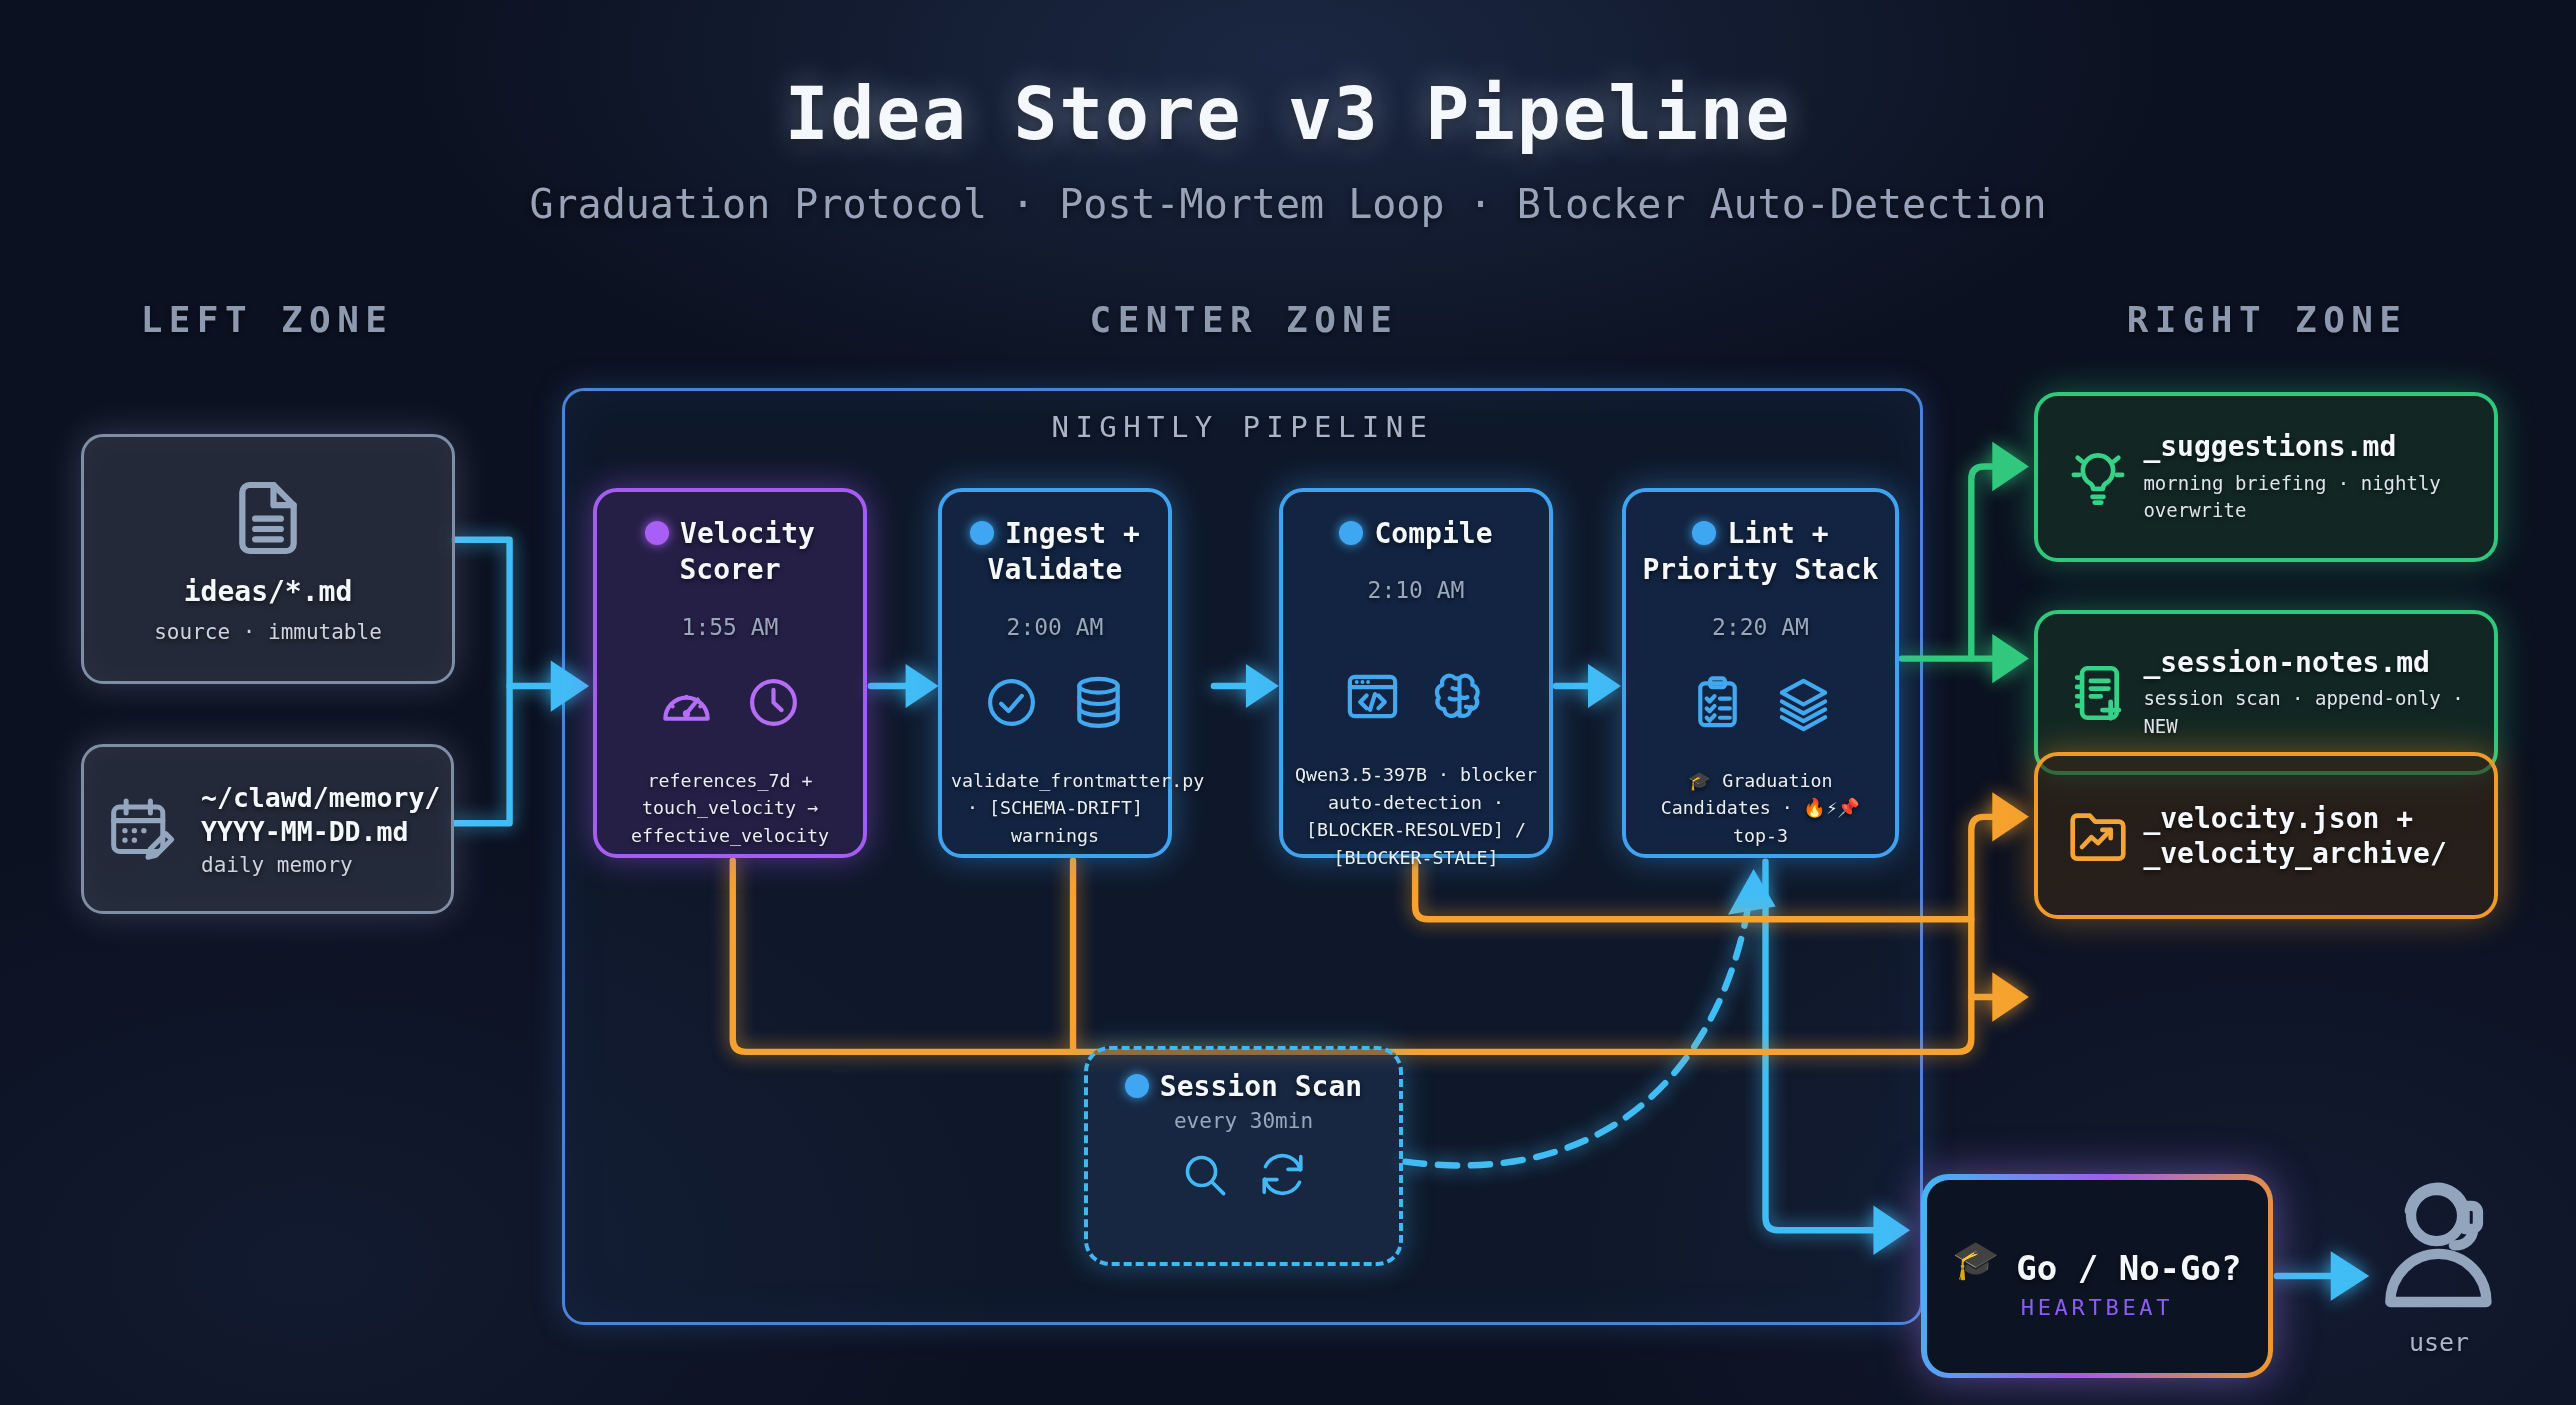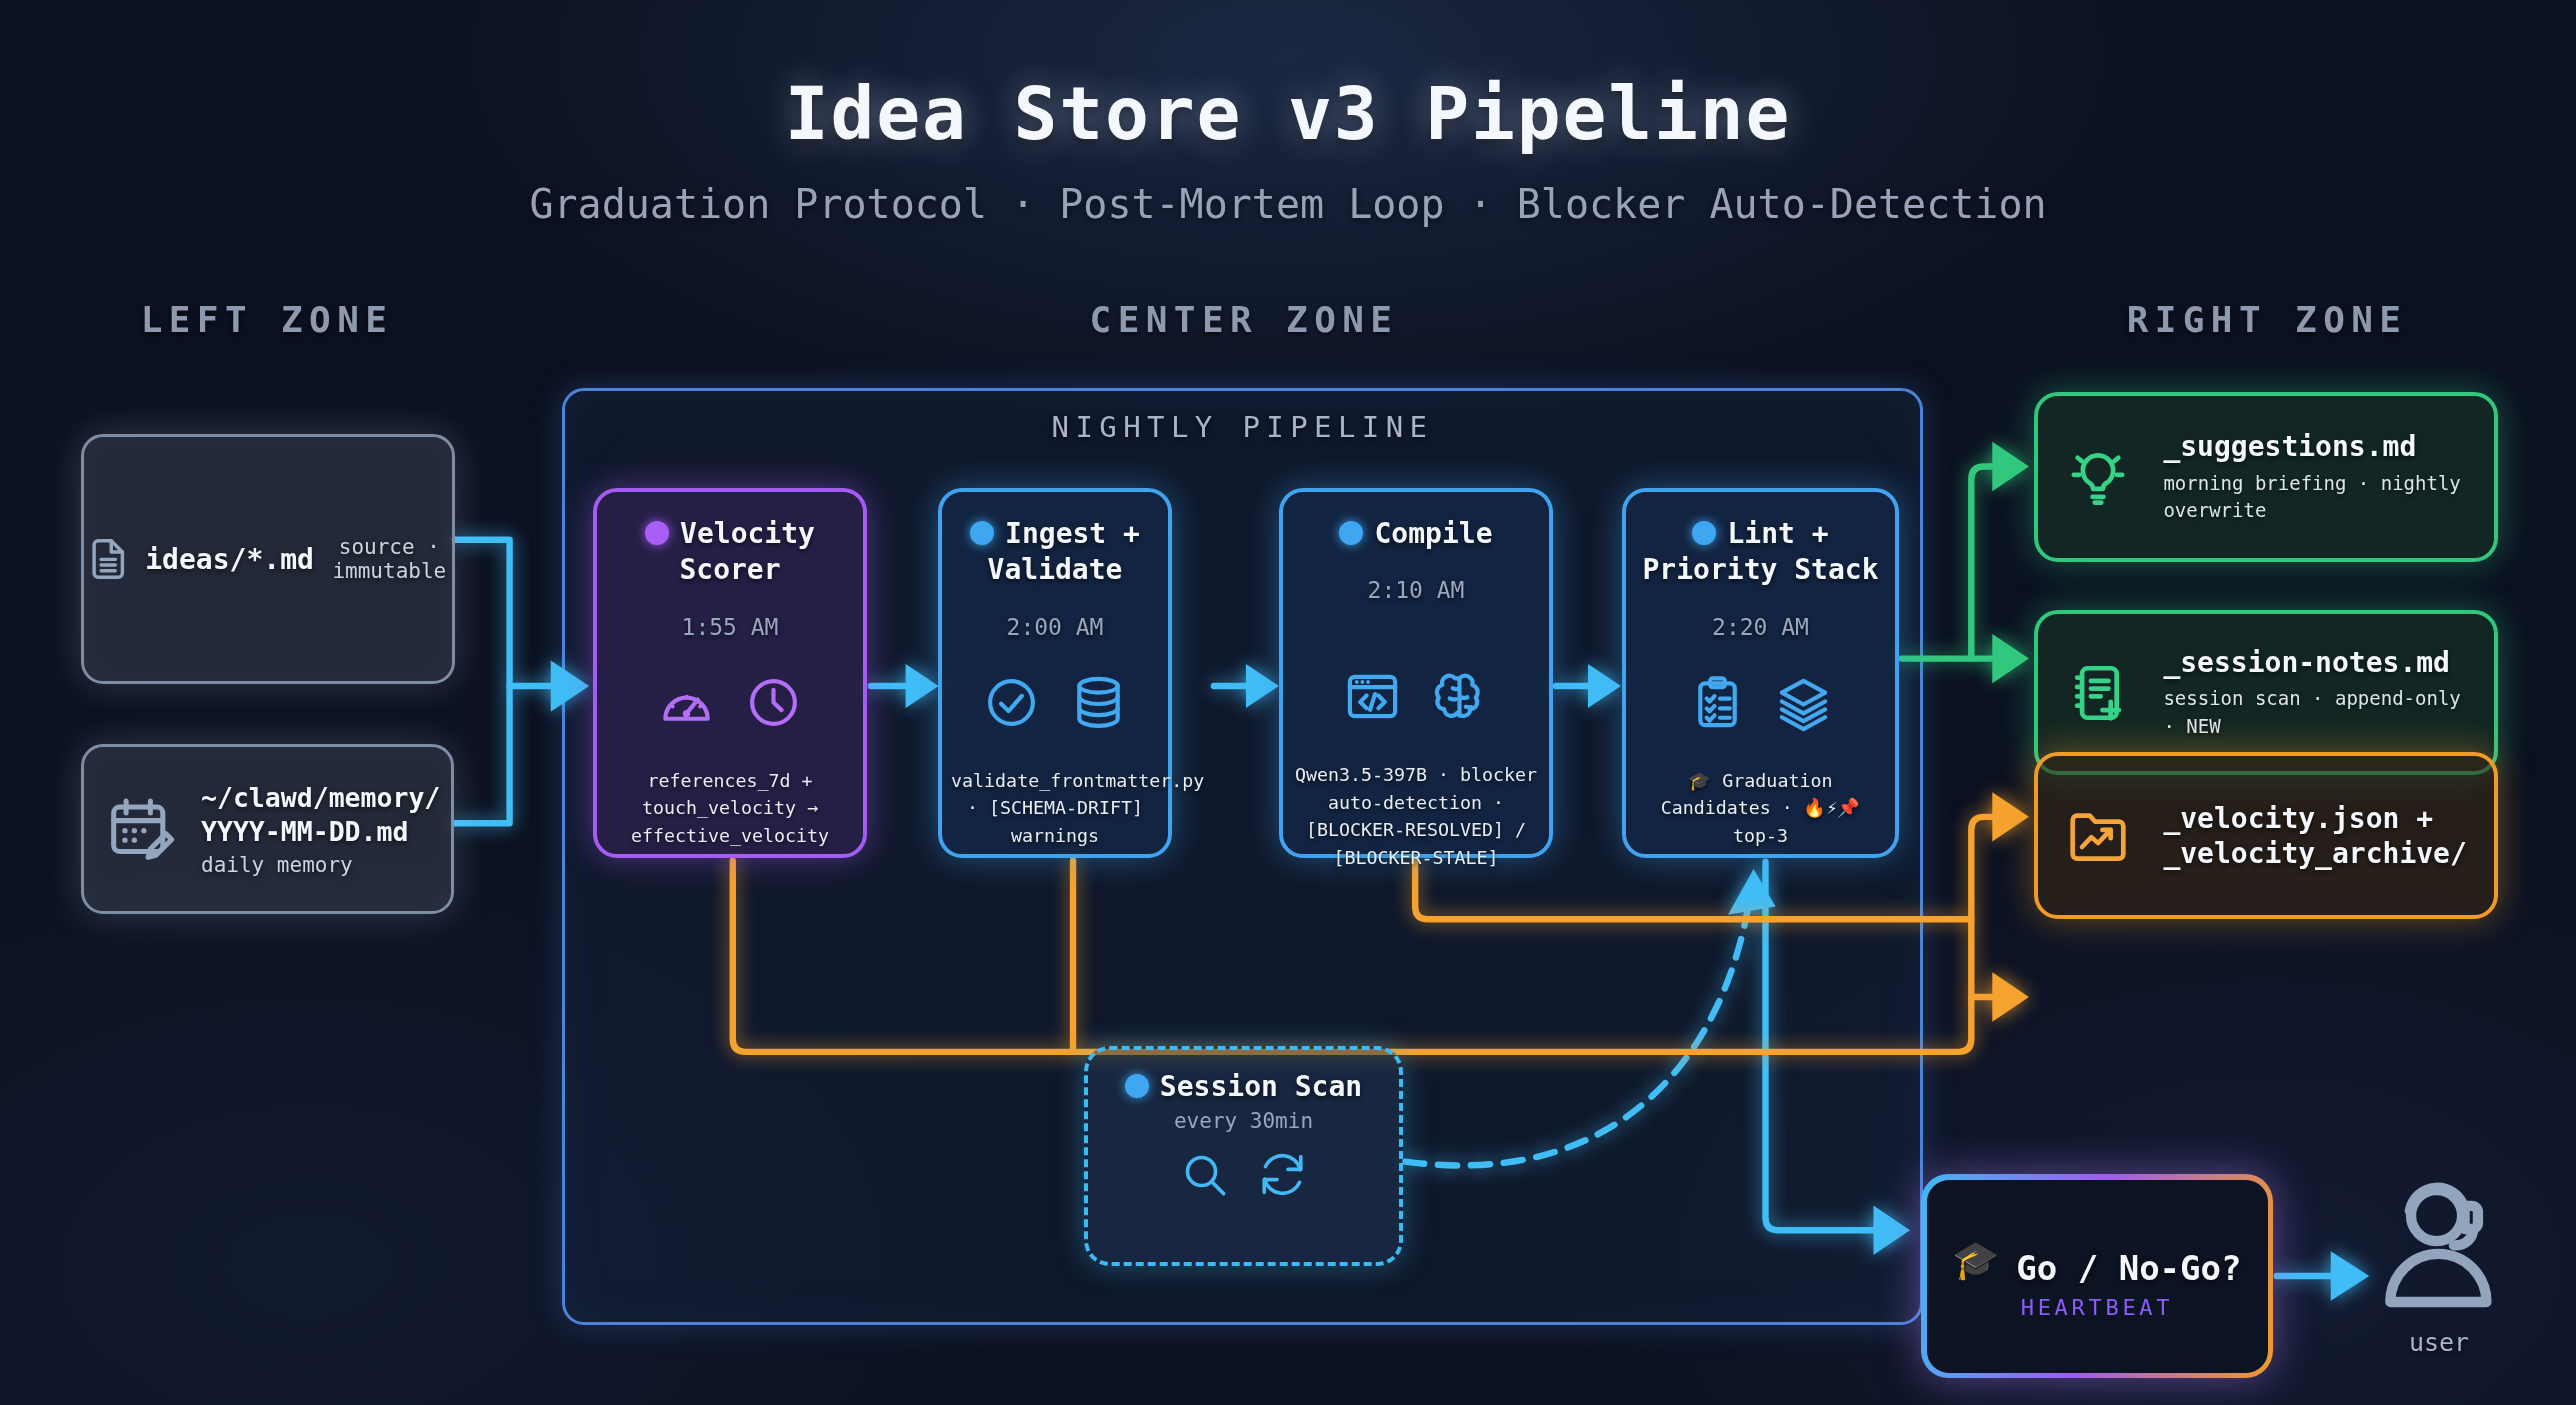--- a/index.html
+++ b/index.html
@@ -30,21 +30,21 @@
   .wg.blue{stroke:#41bdf6;filter:drop-shadow(0 0 10px rgba(65,189,246,.8));}
   .wg.blue polygon{fill:#41bdf6;}
   .wg.orange{stroke:#f6a22e;filter:drop-shadow(0 0 10px rgba(246,162,46,.75));}
   .wg.orange polygon{fill:#f6a22e;}
   .wg.green{stroke:#32c97e;filter:drop-shadow(0 0 10px rgba(50,201,126,.75));}
   .wg.green polygon{fill:#32c97e;}
 
   
   .slate-card{border:3.7px solid #7f8ea5;border-radius:22px;background:rgba(51,59,74,.6);
     box-shadow:0 0 37px rgba(195,210,240,.22), inset 0 0 37px rgba(255,255,255,.03);}
-  .ideas-card{left:81px;top:434px;width:374px;height:250px;display:flex;flex-direction:row;
+  .ideas-card{left:81px;top:434px;width:374px;height:250px;display:flex;flex-direction:column;
     align-items:center;justify-content:center;gap:12.8px;text-align:center;}
   .memory-card{left:81px;top:744px;width:373px;height:170px;display:flex;align-items:center;
     padding:0 22px;gap:24px;text-align:left;}
   .slate-icon{color:#94a6be;}
   .card-title{font-size:28px;font-weight:bold;color:#f4f7fc;text-shadow:0 1.8px 5.5px rgba(0,0,0,.6);}
   .memory-card .card-title{font-size:26.5px;line-height:1.3;}
   .card-sub{font-size:21px;color:#cdd4e0;text-shadow:0 1.8px 5.5px rgba(0,0,0,.6);}
 
   
   .pipe-container{left:562px;top:388px;width:1361px;height:937px;border:3.7px solid #4b83d9;border-radius:22px;
@@ -70,21 +70,21 @@
   
   .session-scan{left:1084px;top:1046px;width:319px;height:220px;border:4.6px dashed #3fb9f2;border-radius:25.6px;
     background:rgba(31,53,88,.5);box-shadow:0 0 27.4px rgba(63,185,242,.35);text-align:center;padding-top:20px;}
   .session-scan .stage-icons{margin-top:16.5px;color:#42b9f4;}
   .session-scan .stage-icons .ic{width:51px;height:51px;}
   .session-title{font-size:28px;font-weight:bold;color:#f4f7fc;text-shadow:0 1.8px 5.5px rgba(0,0,0,.65);}
   .session-sub{margin-top:5.5px;font-size:21px;color:#9aa6bb;}
 
   
   .rcard{left:2034px;width:464px;border:4.6px solid;border-radius:24px;display:flex;align-items:center;
-    padding:0 27.4px;gap:32px;}
+    padding:0 27.4px;gap:12px;}
   .rcard.green{border-color:#2fc87c;background:rgba(24,55,39,.6);box-shadow:0 0 35px rgba(47,200,124,.4);}
   .rcard.green .ric{color:#35d287;}
   .rcard.orange{border-color:#f09a28;background:rgba(57,40,21,.6);box-shadow:0 0 35px rgba(240,154,40,.42);}
   .rcard.orange .ric{color:#f3a53a;}
   .ric{width:66px;height:66px;flex:none;}
   .rtitle{font-size:28px;font-weight:bold;line-height:1.25;color:#f4f7fc;text-shadow:0 1.8px 5.5px rgba(0,0,0,.65);}
   .rsub{margin-top:5.5px;font-size:19px;line-height:1.45;color:#dee4ee;text-shadow:0 1.8px 4.6px rgba(0,0,0,.6);}
   .rsub:empty{display:none;}
 
   

